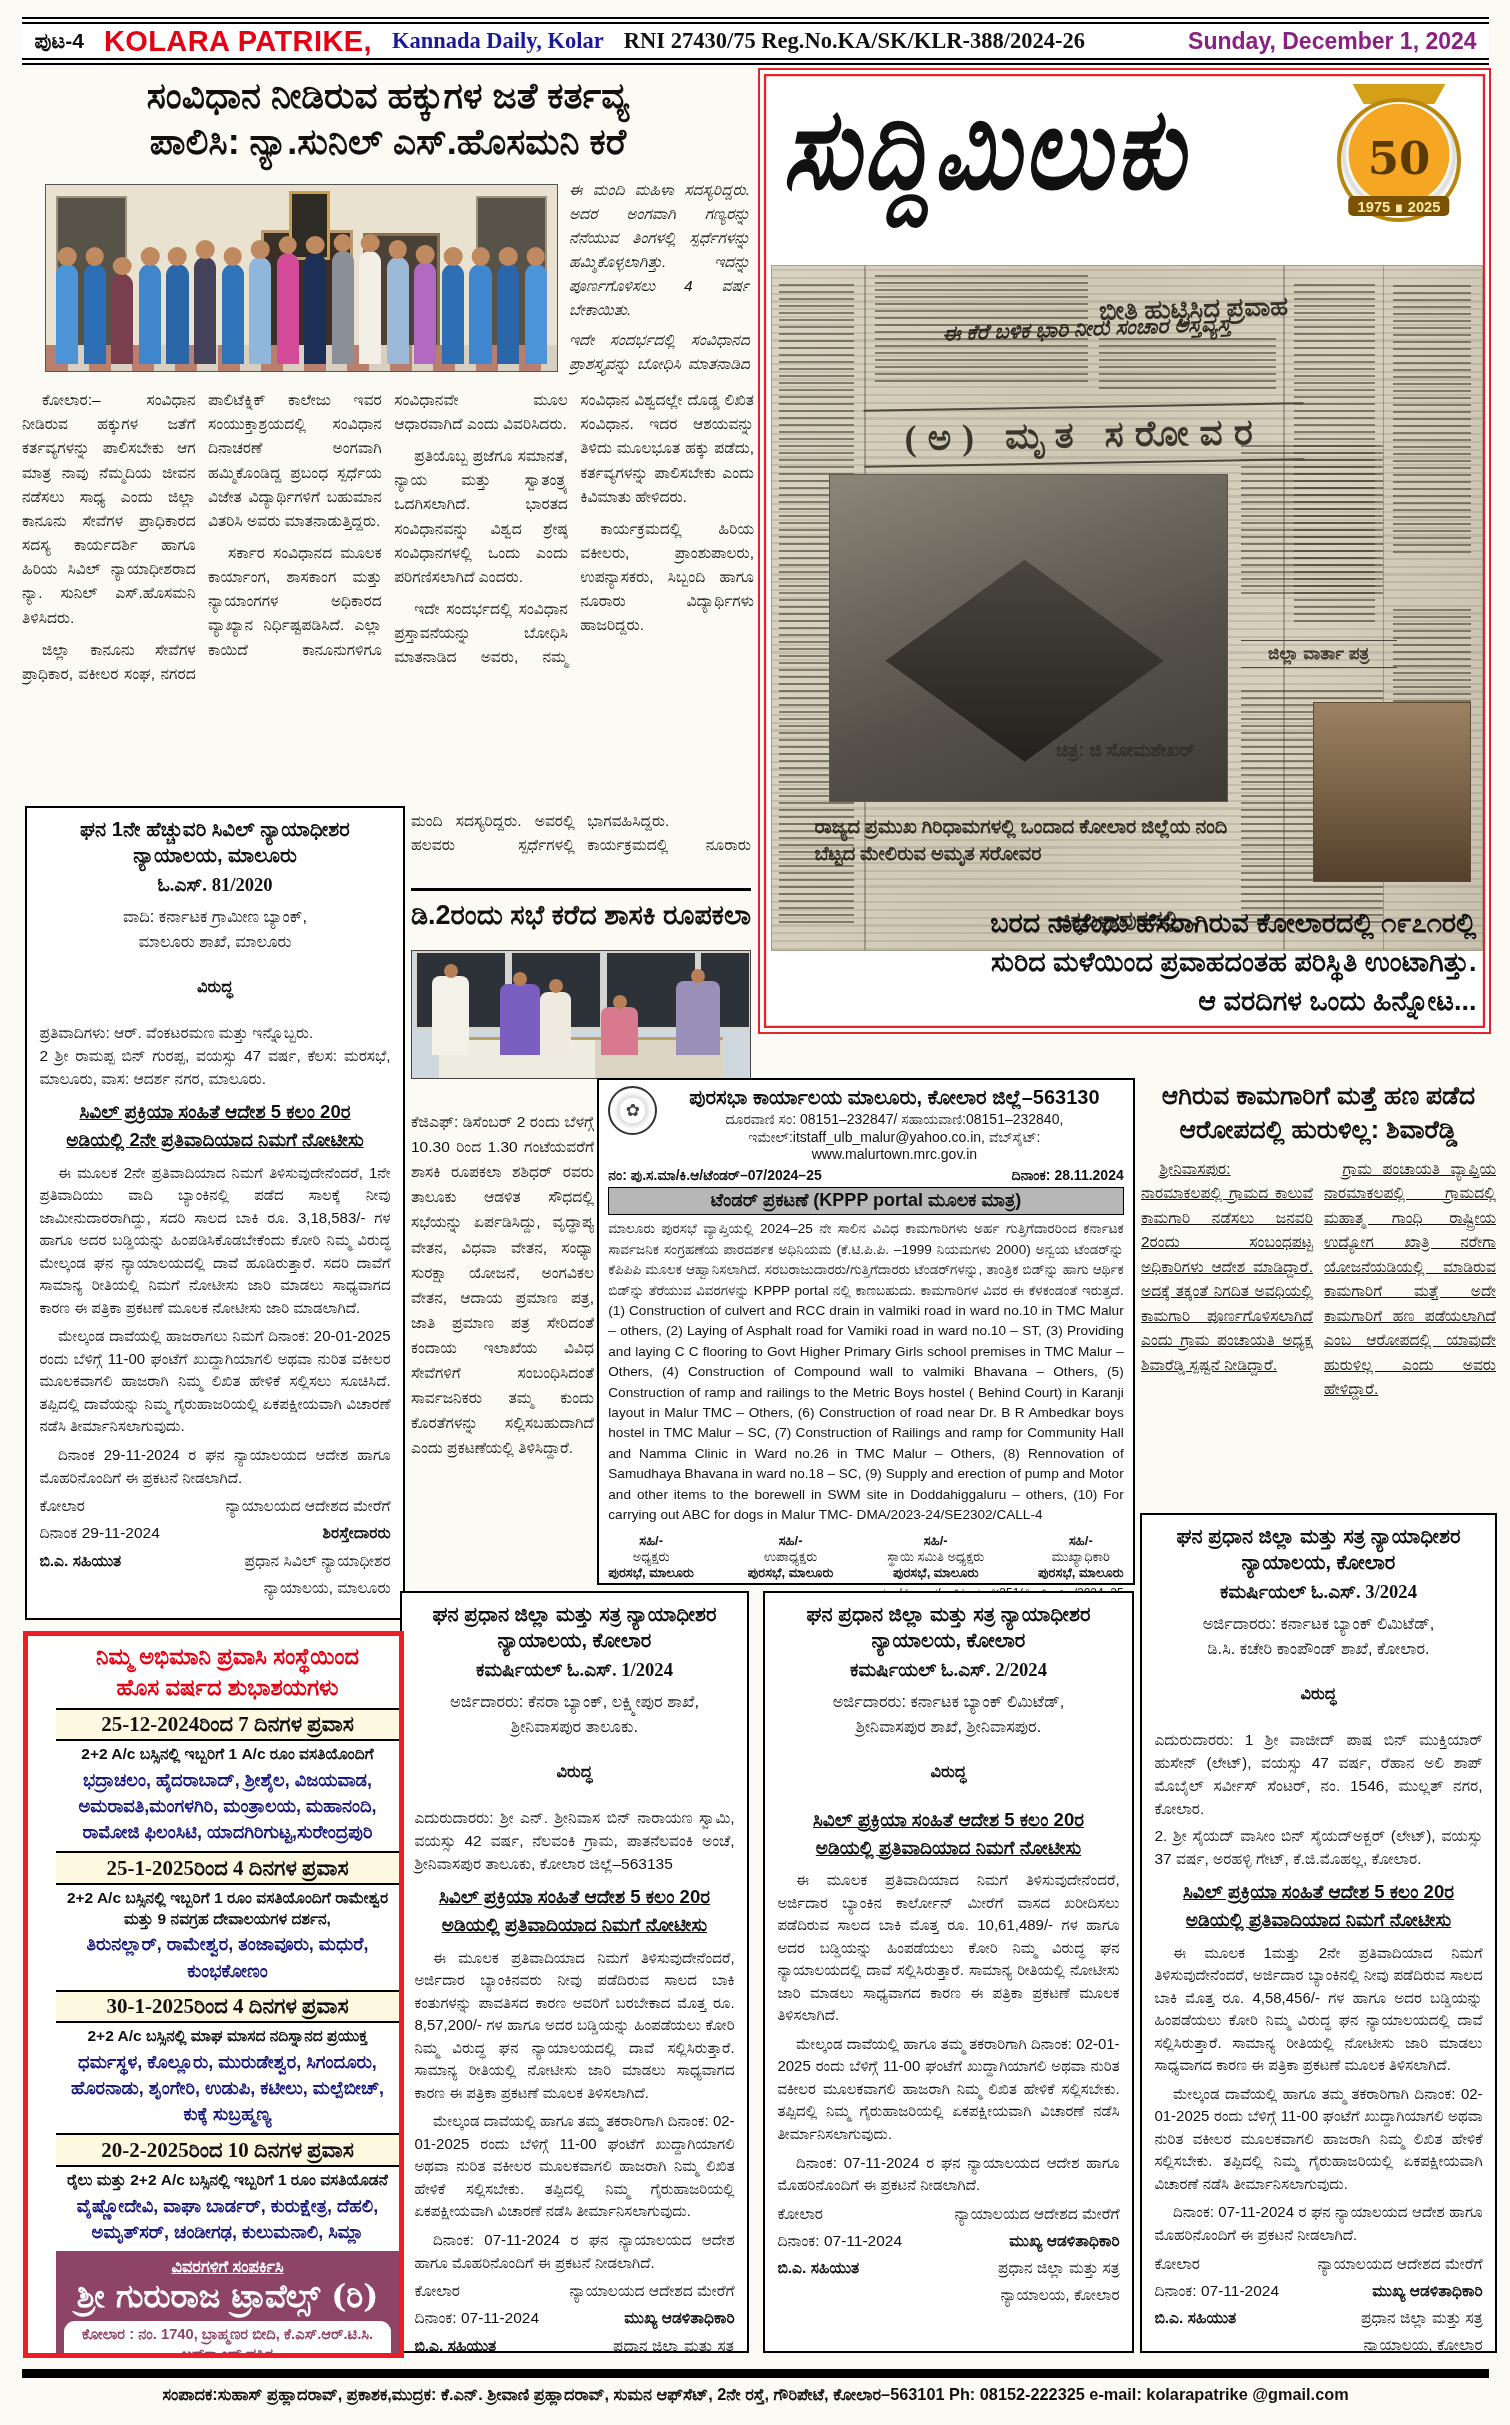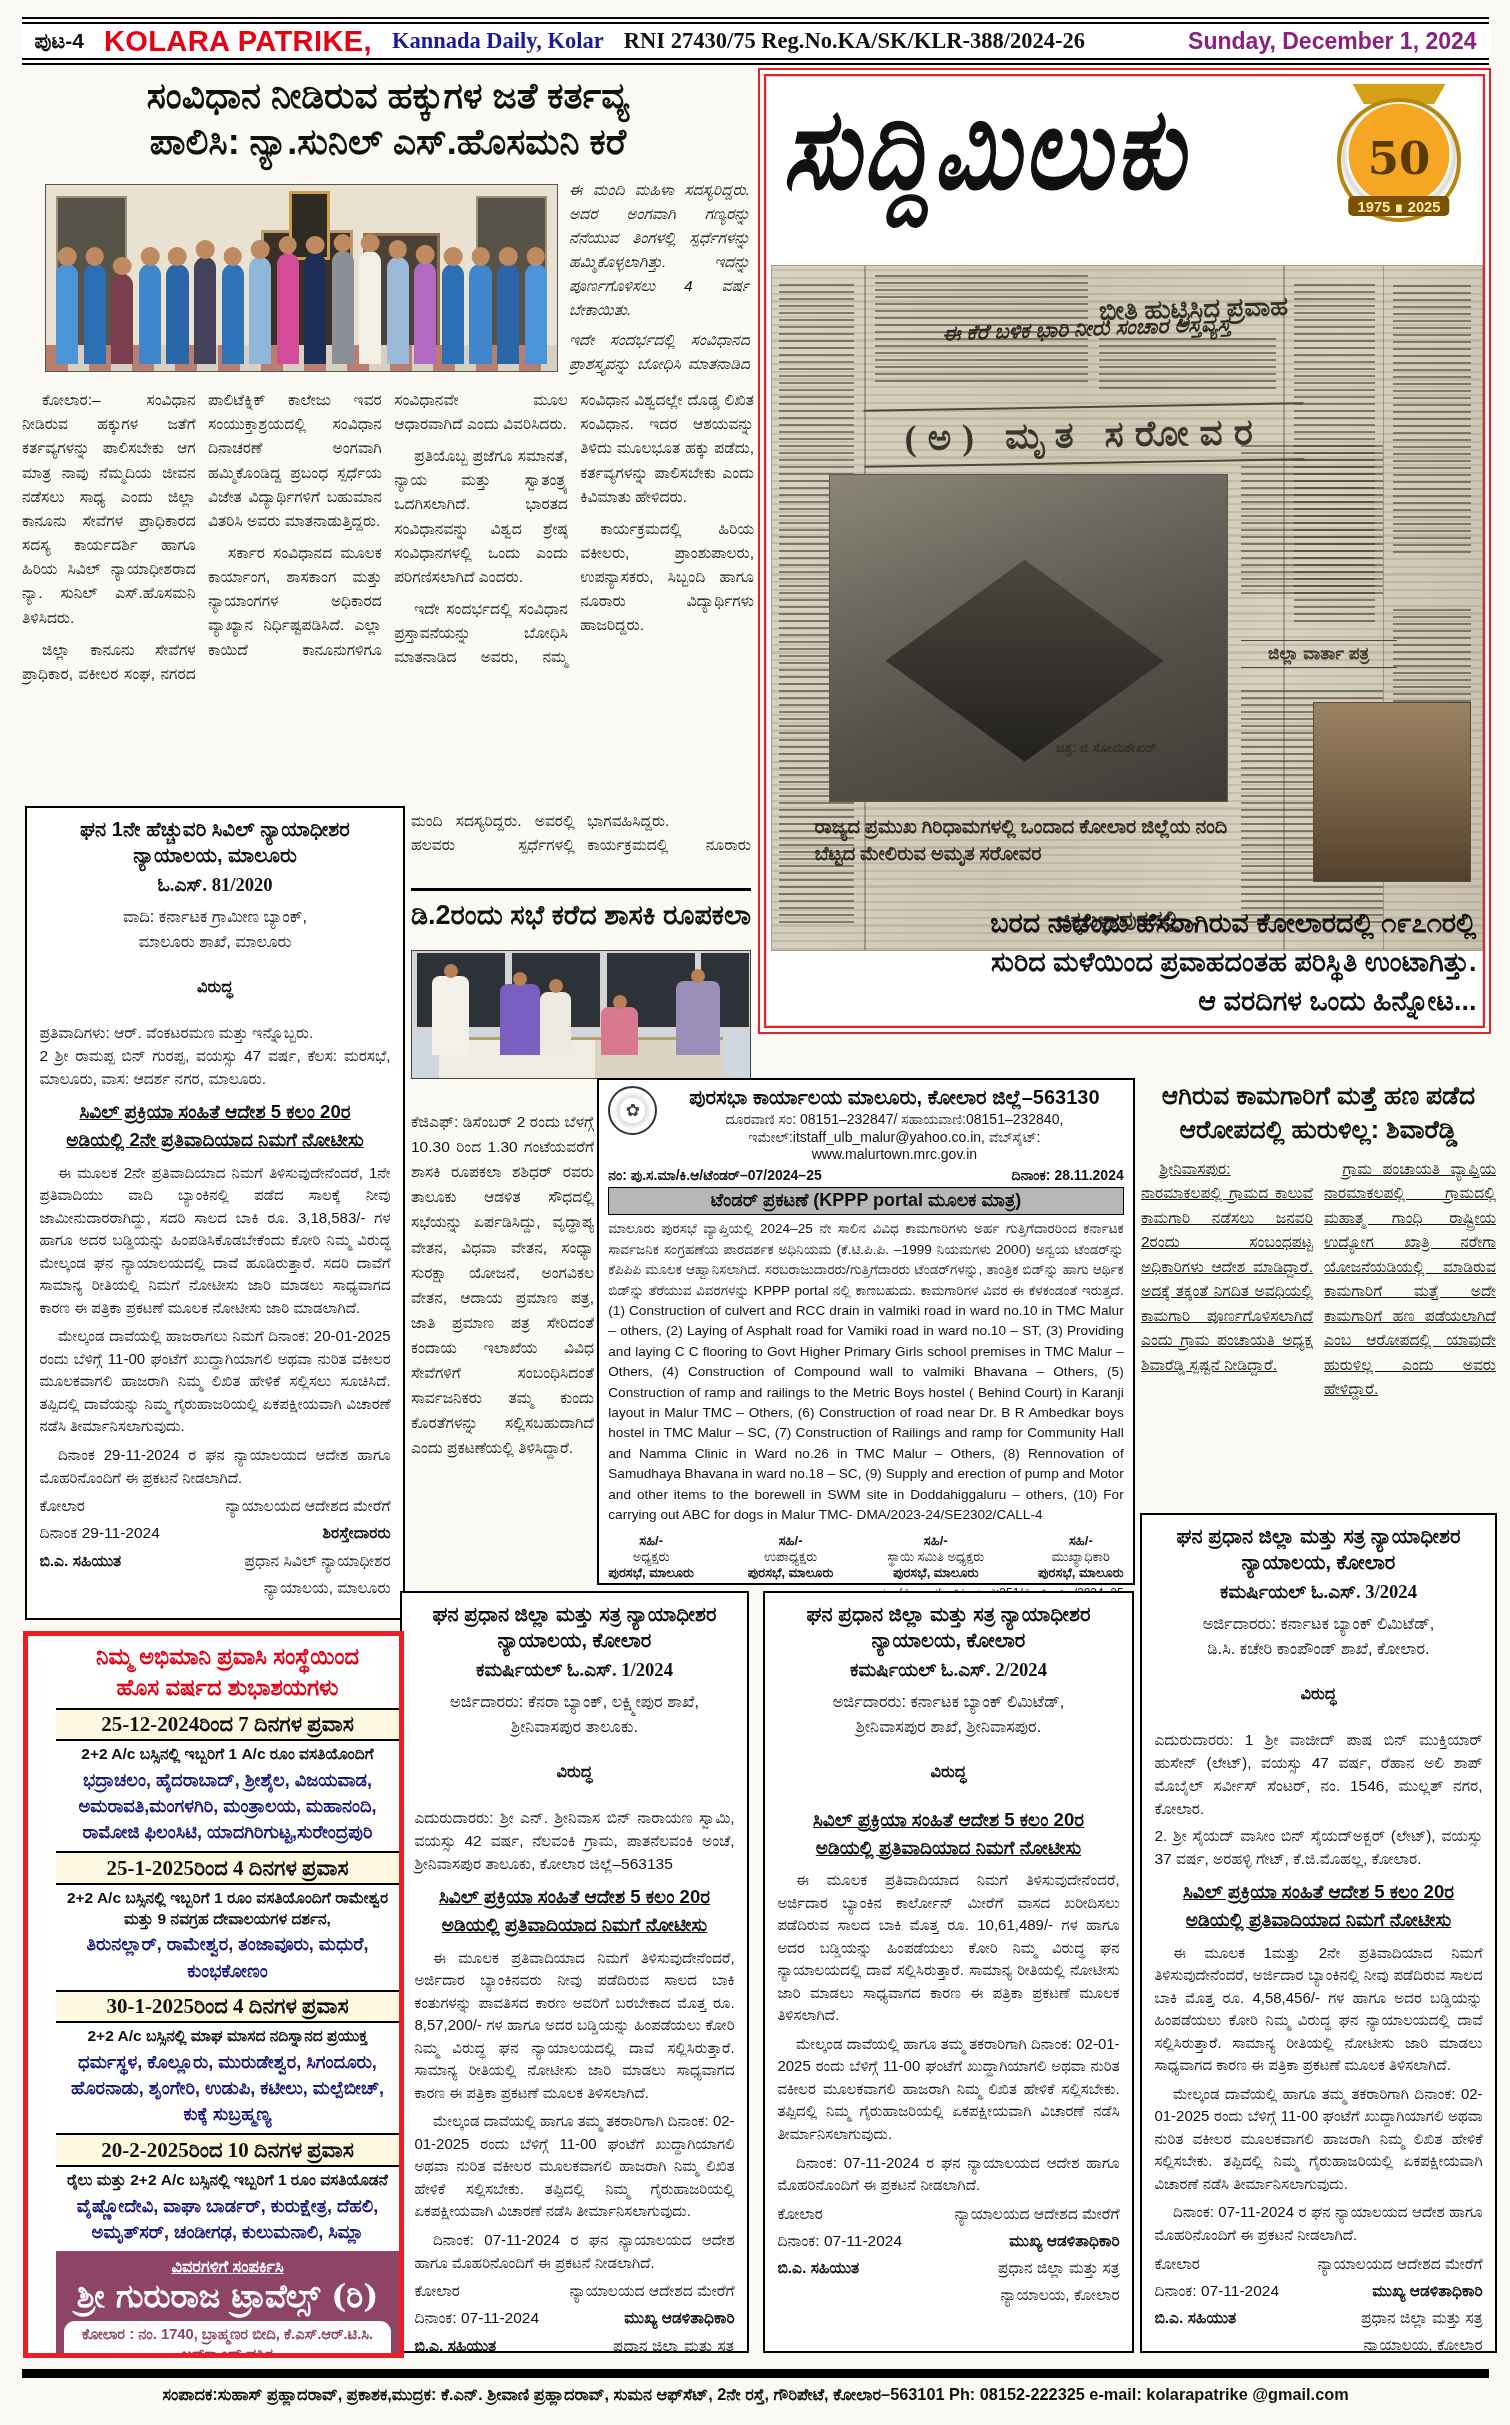--- a/index.html
+++ b/index.html
@@ -81,21 +81,21 @@
     border-top:2.3px solid #4c463d;border-bottom:2.3px solid #4c463d;
     font-size:36px;font-weight:800;letter-spacing:11px;color:#3a352d;
     text-align:center;font-family:"Liberation Serif",serif;transform:rotate(-1deg);}
   .clip-photo{position:absolute;left:8%;top:208px;width:56%;height:326px;
     background:linear-gradient(160deg,#8c867a 0%,#6f6a5f 30%,#55514a 60%,#3e3b36 100%);
     border:1.6px solid #5c564c;}
   .clip-photo .tank{position:absolute;left:14%;top:26%;width:70%;height:62%;
     background:linear-gradient(180deg,#4a463f,#23211d);clip-path:polygon(50% 0,100% 50%,50% 100%,0 50%);}
   .clip-caption{position:absolute;left:6%;top:547px;width:60%;font-size:19.4px;font-weight:800;
     color:#2e2a24;line-height:1.4;font-family:"Liberation Serif",serif;}
-  .clip-credit{position:absolute;left:40%;top:474px;width:40%;font-size:13px;font-weight:700;color:#332f29;}
+  .clip-credit{position:absolute;left:40%;top:474px;width:40%;font-size:18px;font-weight:700;color:#332f29;}
   .clip-small{position:absolute;left:66%;top:374px;width:22%;text-align:center;
     border-top:1.6px solid #4c463d;border-bottom:1.6px solid #4c463d;padding:3.1px 0;
     font-size:17px;font-weight:800;color:#3a352d;}
   .clip-head3{position:absolute;left:40%;top:640px;width:34%;font-size:22px;font-weight:800;
     color:#302c26;transform:rotate(-1deg);}
   .clip-hand1{position:absolute;left:24%;top:93px;width:70%;font-size:21px;font-weight:800;
     font-style:italic;color:#2c2822;transform:rotate(-2deg);}
   .clip-flood{position:absolute;right:1.5%;bottom:10%;width:22%;height:26%;
     background:linear-gradient(180deg,#9b8263 0%,#7d6549 45%,#53402c 100%);border:1.6px solid #5c4a33;}
   .clip-fauxtext{position:absolute;background:repeating-linear-gradient(0deg,rgba(60,52,40,.55) 0 1.6px,rgba(0,0,0,0) 1.6px 7px);}

